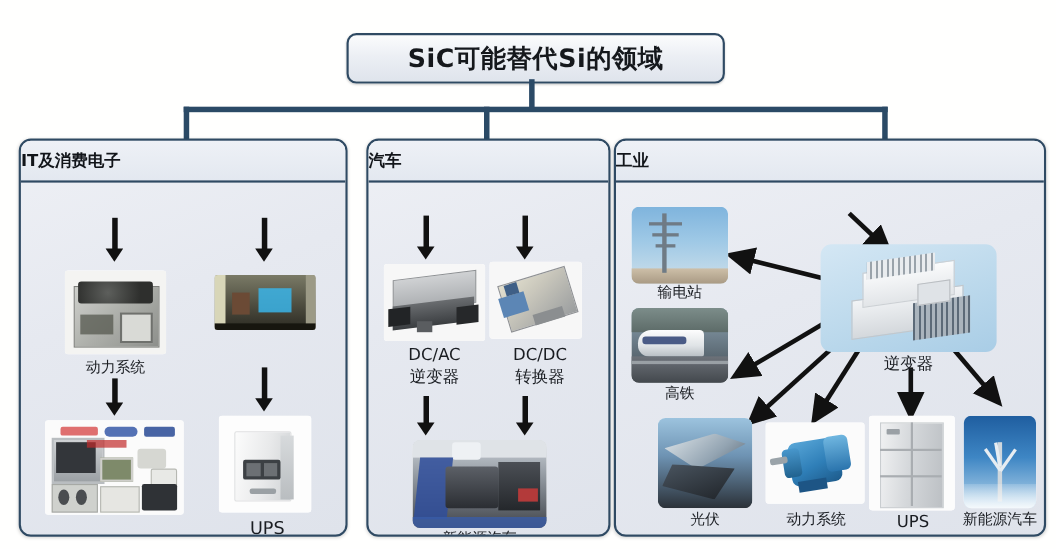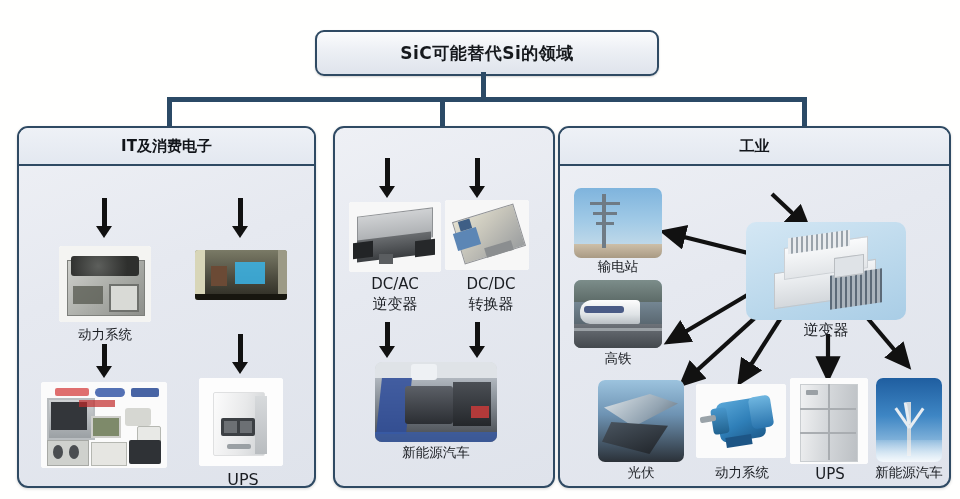--- a/index.html
+++ b/index.html
@@ -8,32 +8,32 @@
   .stage{position:absolute;left:0;top:0;width:960px;height:499px;}
 
   
   .root-node{
     position:absolute;left:315px;top:30px;width:340px;height:42px;
     border:2.5px solid #2f4a63;border-radius:9px;
     background:linear-gradient(180deg,#fbfcfd 0%,#eceff4 45%,#dfe4ec 100%);
     box-shadow:0 1px 2px rgba(0,0,0,.18);
     display:flex;align-items:center;justify-content:center;
   }
-  .root-title{font-size:17px;font-weight:bold;color:#15181c;letter-spacing:.5px;}
+  .root-title{font-size:23px;font-weight:bold;color:#15181c;letter-spacing:.5px;}
 
   
   .conn{position:absolute;background:#2b4a66;}
 
   
   .panel{position:absolute;border:2.5px solid #2f4a63;border-radius:11px;
          background:linear-gradient(160deg,#eef0f5 0%,#e6e9f0 40%,#dfe3eb 100%);
          box-shadow:0 1px 3px rgba(0,0,0,.16);overflow:hidden;}
   .panel-header{height:36px;border-bottom:2.5px solid #2f4a63;
       background:linear-gradient(180deg,#eef1f6 0%,#e3e8f0 100%);
-      display:flex;align-items:center;justify-content:center;}
+      display:flex;align-items:center;justify-content:flex-start;}
   .panel-title{font-size:15px;font-weight:bold;color:#12151a;}
   .panel-body{position:relative;width:100%;height:calc(100% - 38px);}
 
   
   .lbl{position:absolute;text-align:center;color:#1a1d22;font-size:13.5px;
        line-height:16px;white-space:pre-line;}
 
   
   .photo{position:absolute;overflow:hidden;background:#fff;}
   .photo.rounded{border-radius:7px;}
@@ -136,20 +136,23 @@
         <div style="position:absolute;left:25px;top:43px;width:13px;height:12px;background:#6c7074;"></div>
         <div style="position:absolute;left:41px;top:43px;width:12px;height:12px;background:#6c7074;"></div>
         <div style="position:absolute;left:28px;top:66px;width:24px;height:5px;background:#9aa0a4;border-radius:2px;"></div>
       </div>
       <div class="lbl" style="left:158px;top:306px;width:132px;font-size:16px;">UPS</div>
 
     </div>
   </div>
 
   <div class="panel" style="left:333px;top:126px;width:218px;height:358px;">
+    <div class="panel-header">
+      <span class="panel-title">汽车</span>
+    </div>
     <div class="panel-body">
 
       <div class="arrow-v" style="left:43px;top:30px;width:18px;height:40px;">
         <div class="shaft"></div>
           <div class="head"></div>
         </div>
       <div class="arrow-v" style="left:133px;top:30px;width:18px;height:40px;">
         <div class="shaft"></div>
           <div class="head"></div>
         </div>

